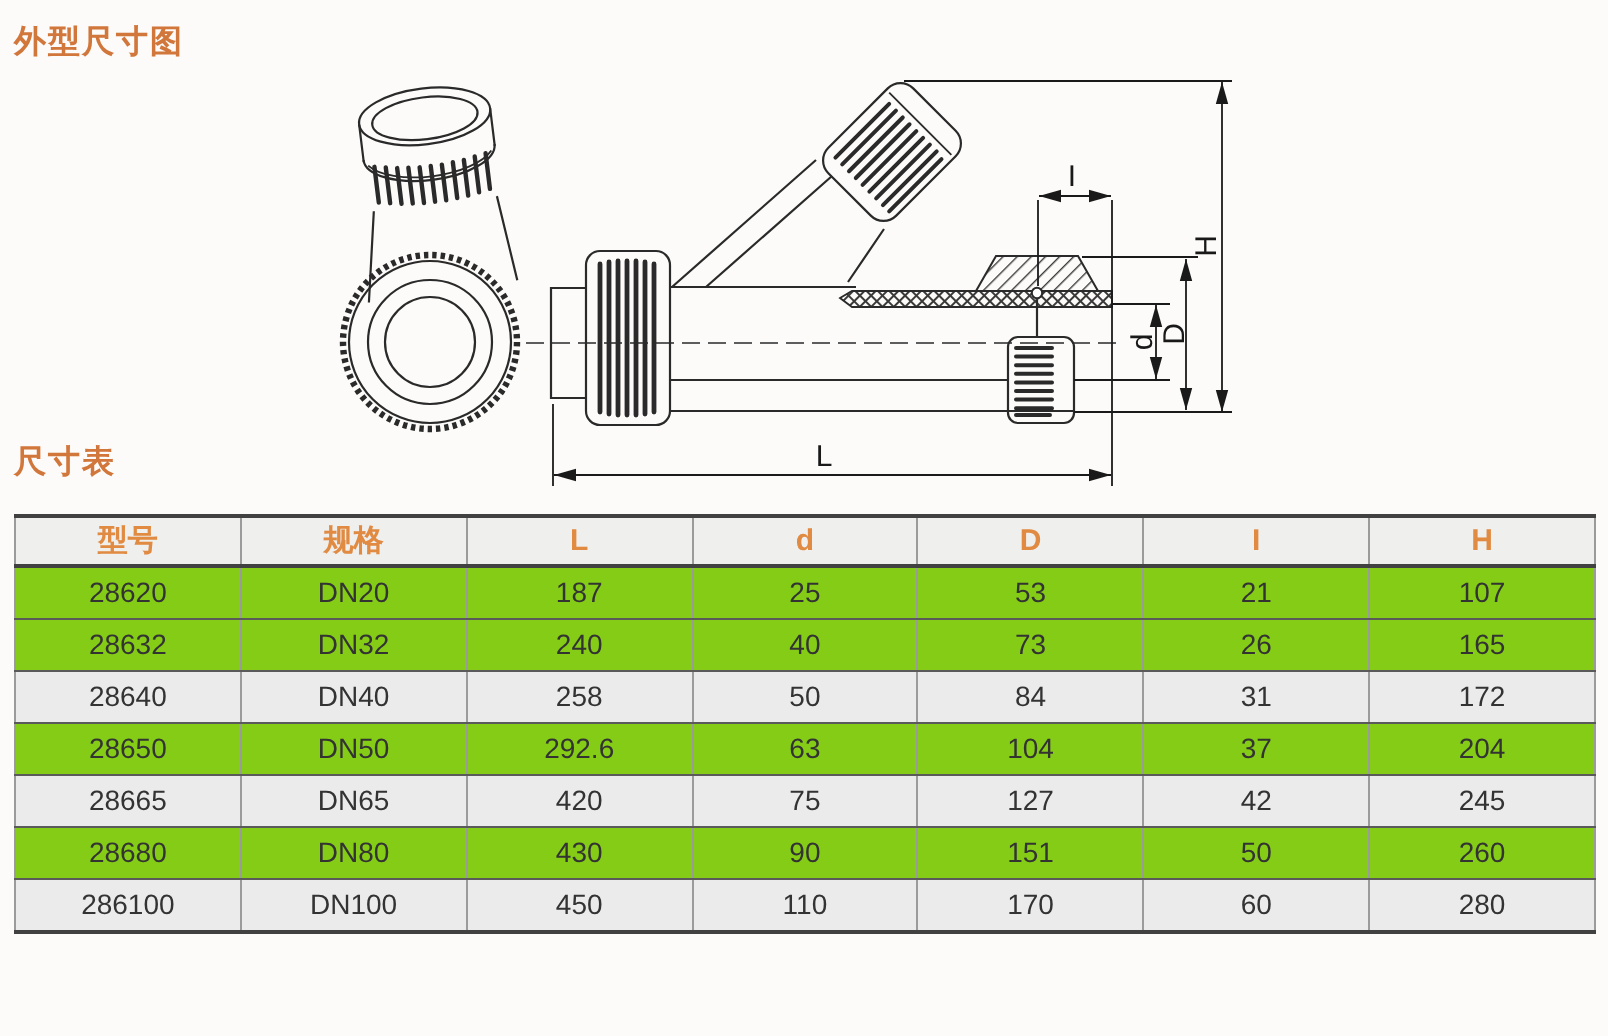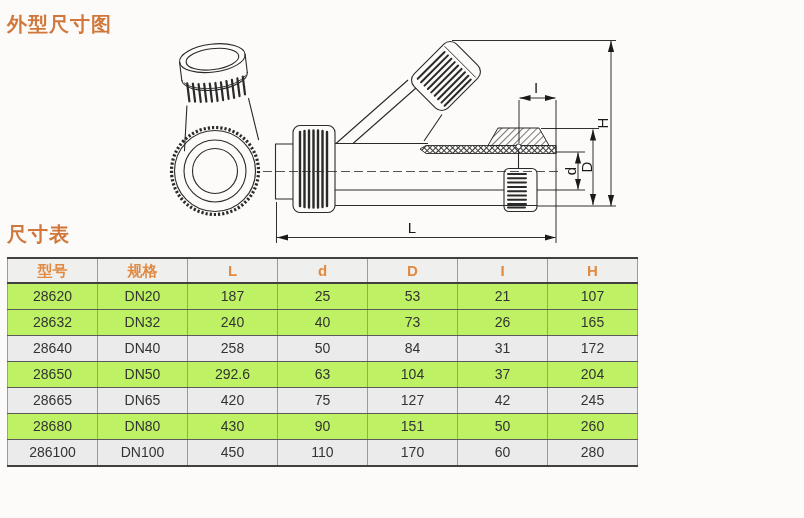--- a/index.html
+++ b/index.html
@@ -4,46 +4,46 @@
 <style>
   html,body{margin:0;padding:0;}
   body{
     width:804px;height:518px;position:relative;overflow:hidden;
     background:#fcfbf9;
     font-family:"Liberation Sans","DejaVu Sans",sans-serif;
     --accent:#d2773b; --th-color:#e08a42;
   }
   .section-title{
     position:absolute;left:7px;
-    font-size:20px;font-weight:bold;color:var(--accent);
+    font-size:16px;font-weight:bold;color:var(--accent);
     letter-spacing:1px;z-index:3;font-family:Liberation Mono, monospace;
   }
   #diagram-title{top:11px;}
   #table-title{top:221px;}
   #drawing{position:absolute;left:0;top:0;z-index:1;}
   .table-wrap{position:absolute;left:7px;top:257px;z-index:2;}
   table{
-    border-collapse:collapse;table-layout:fixed;width:631px;
+    border-collapse:collapse;table-layout:fixed;width:791px;
     font-size:14px;color:#333;
     border-top:2px solid #414141;border-bottom:2px solid #414141;
   }
   th,td{
     border-left:1px solid #9b9b9b;border-right:1px solid #9b9b9b;
     border-top:1px solid #5a5a5a;border-bottom:1px solid #5a5a5a;
     text-align:center;padding:0;height:25px;line-height:25px;
     overflow:hidden;white-space:nowrap;
   }
   thead th{
     height:23px;line-height:23px;
     color:var(--th-color);font-weight:bold;font-size:15px;
     background:#efefee;
     border-bottom:2px solid #414141;
   }
   tbody tr.odd{background:#ebebeb;}
-  tbody tr.even{background:#bef264;}
+  tbody tr.even{background:#84cc16;}
 </style>
 </head>
 <body style="--accent: #d2773b; --th-color: #e08a42;">
 
 <div class="section-title" id="diagram-title">外型尺寸图</div>
 
 <svg id="drawing" width="804" height="252" viewBox="0 0 804 252" xmlns="http://www.w3.org/2000/svg">
   <defs>
     <marker id="arw" markerUnits="userSpaceOnUse" markerWidth="12" markerHeight="8" refX="11" refY="3.5" orient="auto-start-reverse">
       <path d="M11,3.5 L0,0.4 L0,6.6 Z" fill="#1a1a1a"></path>

